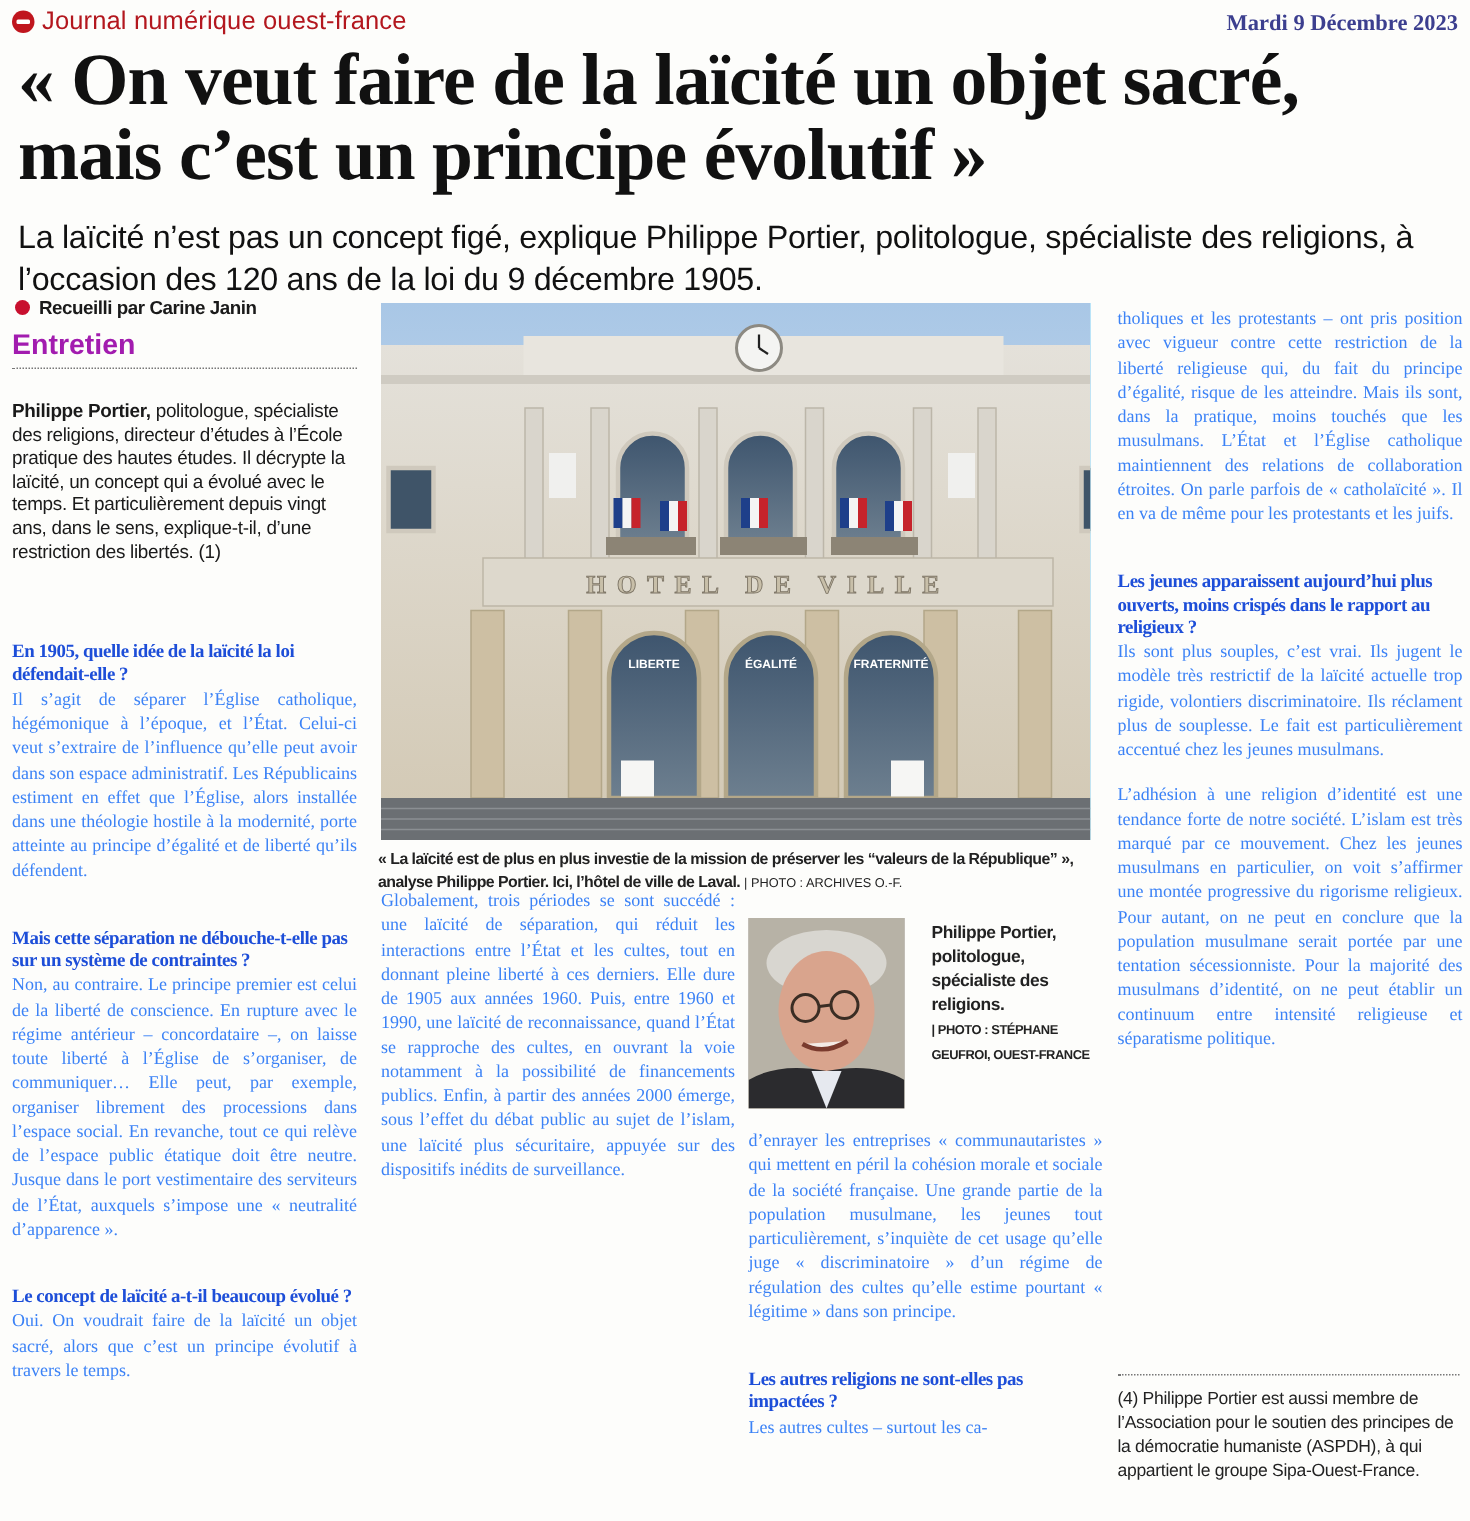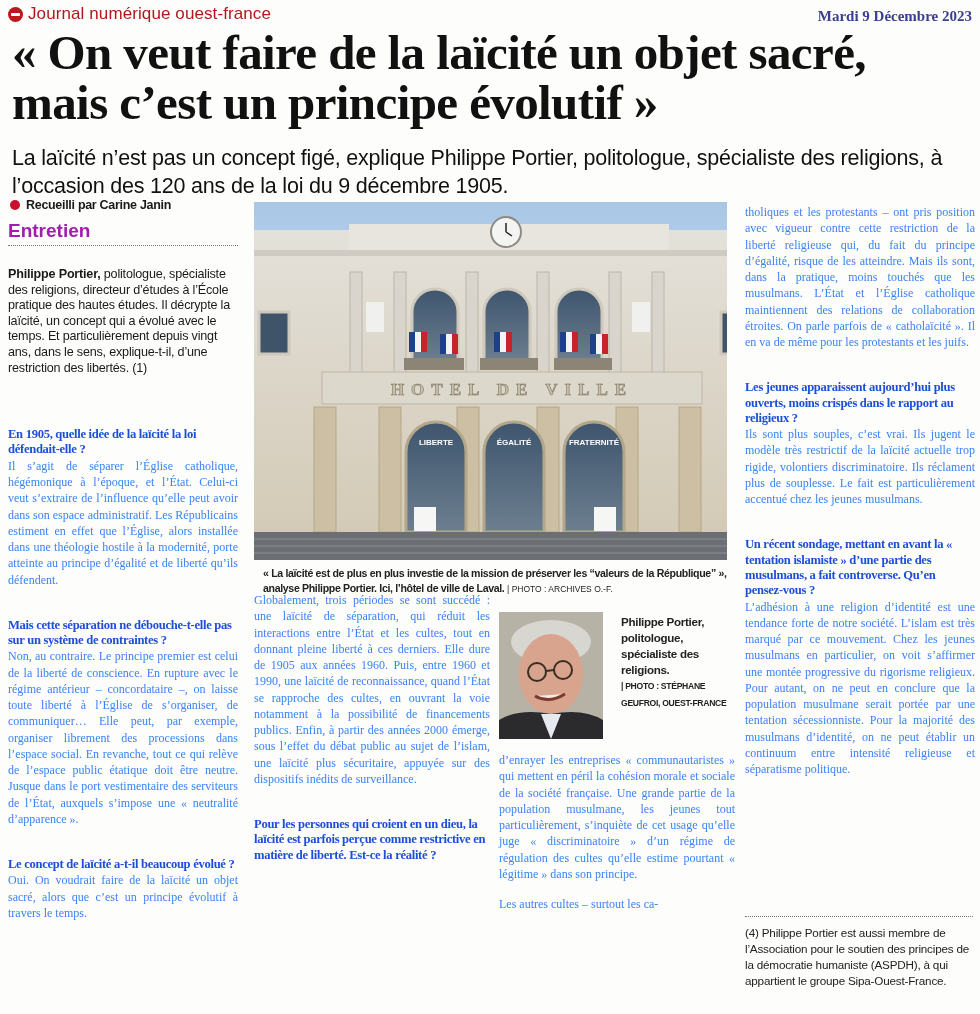--- a/index.html
+++ b/index.html
@@ -22,21 +22,21 @@
   #sep1 { position: absolute; left: 8px; top: 245px; width: 230px; border-top: 1px dotted #777; }
 
   .col { position: absolute; }
   .intro { font-size: 12.6px; line-height: 15.6px; letter-spacing: -0.2px; }
   .intro b { font-weight: bold; }
   .q { font-family: Liberation Serif, serif; font-weight: bold; font-size: 12.6px; line-height: 15.3px; letter-spacing: -0.3px; color: #1d4ed8; margin-top: 16px; }
   .a { font-family: Liberation Serif, serif; font-size: 12px; line-height: 16.25px; text-align: justify; color: #3b82f6; }
   .gap { height: 14px; }
 
   #photo { position: absolute; left: 254px; top: 202px; width: 473px; height: 358px; overflow: hidden; background: #7dd3fc; }
-  #photo-caption { position: absolute; left: 263px; top: 566px; width: 480px; font-size: 10.6px; line-height: 15px; font-weight: bold; letter-spacing: -0.35px; color: #222; }
+  #photo-caption { position: absolute; left: 252px; top: 566px; width: 480px; font-size: 10.6px; line-height: 15px; font-weight: bold; letter-spacing: -0.35px; color: #222; }
   #photo-caption .credit { font-size: 8.5px; font-weight: normal; letter-spacing: 0; }
 
   #portrait { position: absolute; left: 499px; top: 612px; width: 104px; height: 127px; overflow: hidden; background: #8a8275; }
   #portrait-caption { position: absolute; left: 621px; top: 614px; width: 118px; font-size: 11.6px; line-height: 16px; font-weight: bold; letter-spacing: -0.3px; color: #222; }
   #portrait-caption .credit { display: block; font-size: 8.6px; line-height: 17px; font-weight: bold; }
 
   #sep2 { position: absolute; left: 745px; top: 916px; width: 228px; border-top: 1px dotted #777; }
   #footnote { position: absolute; left: 745px; top: 925px; width: 232px; font-size: 11.7px; line-height: 16px; color: #222; letter-spacing: -0.2px; }
 </style>
 </head>
@@ -172,21 +172,20 @@
   </svg>
 </div>
 <p id="photo-caption" class="sans">
   <span>« La laïcité est de plus en plus investie de la mission de préserver les “valeurs de la République” », analyse Philippe Portier. Ici, l’hôtel de ville de Laval.</span>
   <span class="credit">| PHOTO : ARCHIVES O.-F.</span>
 </p>
 
 <div class="col" style="left:254px; top:592px; width:236px;">
   <p class="a">Globalement, trois périodes se sont succédé : une laïcité de séparation, qui réduit les interactions entre l’État et les cultes, tout en donnant pleine liberté à ces derniers. Elle dure de 1905 aux années 1960. Puis, entre 1960 et 1990, une laïcité de reconnaissance, quand l’État se rapproche des cultes, en ouvrant la voie notamment à la possibilité de financements publics. Enfin, à partir des années 2000 émerge, sous l’effet du débat public au sujet de l’islam, une laïcité plus sécuritaire, appuyée sur des dispositifs inédits de surveillance.</p>
   <div class="gap"></div>
-  <p class="q">Pour les personnes qui croient en un dieu, la laïcité est parfois perçue comme restrictive en matière de liberté. Est-ce la réalité ?</p>
 </div>
 
 <div id="portrait">
   <svg width="104" height="127" viewBox="0 0 104 127">
     <rect width="104" height="127" fill="#b7b2a6"></rect>
     <ellipse cx="52" cy="30" rx="40" ry="22" fill="#d8d6d0"></ellipse>
     <ellipse cx="52" cy="62" rx="32" ry="40" fill="#d9a48d"></ellipse>
     <circle cx="38" cy="60" r="9" fill="none" stroke="#3a2d24" stroke-width="2"></circle>
     <circle cx="64" cy="58" r="9" fill="none" stroke="#3a2d24" stroke-width="2"></circle>
     <line x1="47" y1="59" x2="55" y2="58" stroke="#3a2d24" stroke-width="2"></line>
@@ -196,27 +195,27 @@
   </svg>
 </div>
 <p id="portrait-caption" class="sans">
   <span>Philippe Portier, politologue, spécialiste des religions.</span>
   <span class="credit">| PHOTO : STÉPHANE GEUFROI, OUEST-FRANCE</span>
 </p>
 
 <div class="col" style="left:499px; top:752px; width:236px;">
   <p class="a">d’enrayer les entreprises « communautaristes » qui mettent en péril la cohésion morale et sociale de la société française. Une grande partie de la population musulmane, les jeunes tout particulièrement, s’inquiète de cet usage qu’elle juge « discriminatoire » d’un régime de régulation des cultes qu’elle estime pourtant « légitime » dans son principe.</p>
   <div class="gap"></div>
+  <p class="q">Les autres religions ne sont-elles pas impactées ?</p>
   <p class="a">Les autres cultes – surtout les ca-</p>
 </div>
 
 <div class="col" style="left:745px; top:204px; width:230px;">
   <p class="a">tholiques et les protestants – ont pris position avec vigueur contre cette restriction de la liberté religieuse qui, du fait du principe d’égalité, risque de les atteindre. Mais ils sont, dans la pratique, moins touchés que les musulmans. L’État et l’Église catholique maintiennent des relations de collaboration étroites. On parle parfois de « catholaïcité ». Il en va de même pour les protestants et les juifs.</p>
   <div class="gap"></div>
   <p class="q">Les jeunes apparaissent aujourd’hui plus ouverts, moins crispés dans le rapport au religieux ?</p>
   <p class="a">Ils sont plus souples, c’est vrai. Ils jugent le modèle très restrictif de la laïcité actuelle trop rigide, volontiers discriminatoire. Ils réclament plus de souplesse. Le fait est particulièrement accentué chez les jeunes musulmans.</p>
   <div class="gap"></div>
-  <p class="q">Un récent sondage, mettant en avant la « tentation islamiste » d’une partie des musulmans, a fait controverse. Qu’en pensez-vous ?</p>
   <p class="a">L’adhésion à une religion d’identité est une tendance forte de notre société. L’islam est très marqué par ce mouvement. Chez les jeunes musulmans en particulier, on voit s’affirmer une montée progressive du rigorisme religieux. Pour autant, on ne peut en conclure que la population musulmane serait portée par une tentation sécessionniste. Pour la majorité des musulmans d’identité, on ne peut établir un continuum entre intensité religieuse et séparatisme politique.</p>
 </div>
 
 <div id="sep2"></div>
 <p id="footnote" class="sans">(4) Philippe Portier est aussi membre de l’Association pour le soutien des principes de la démocratie humaniste (ASPDH), à qui appartient le groupe Sipa-Ouest-France.</p>
 
 </body></html>

